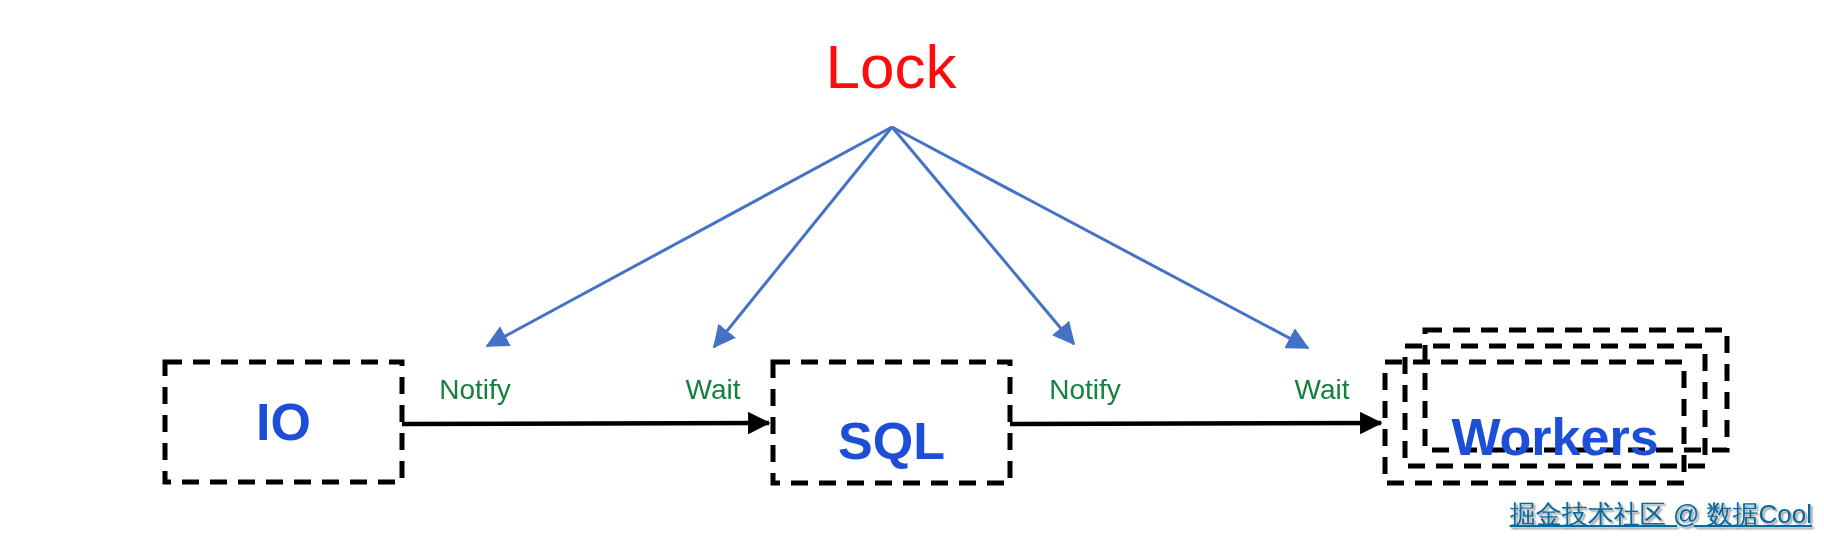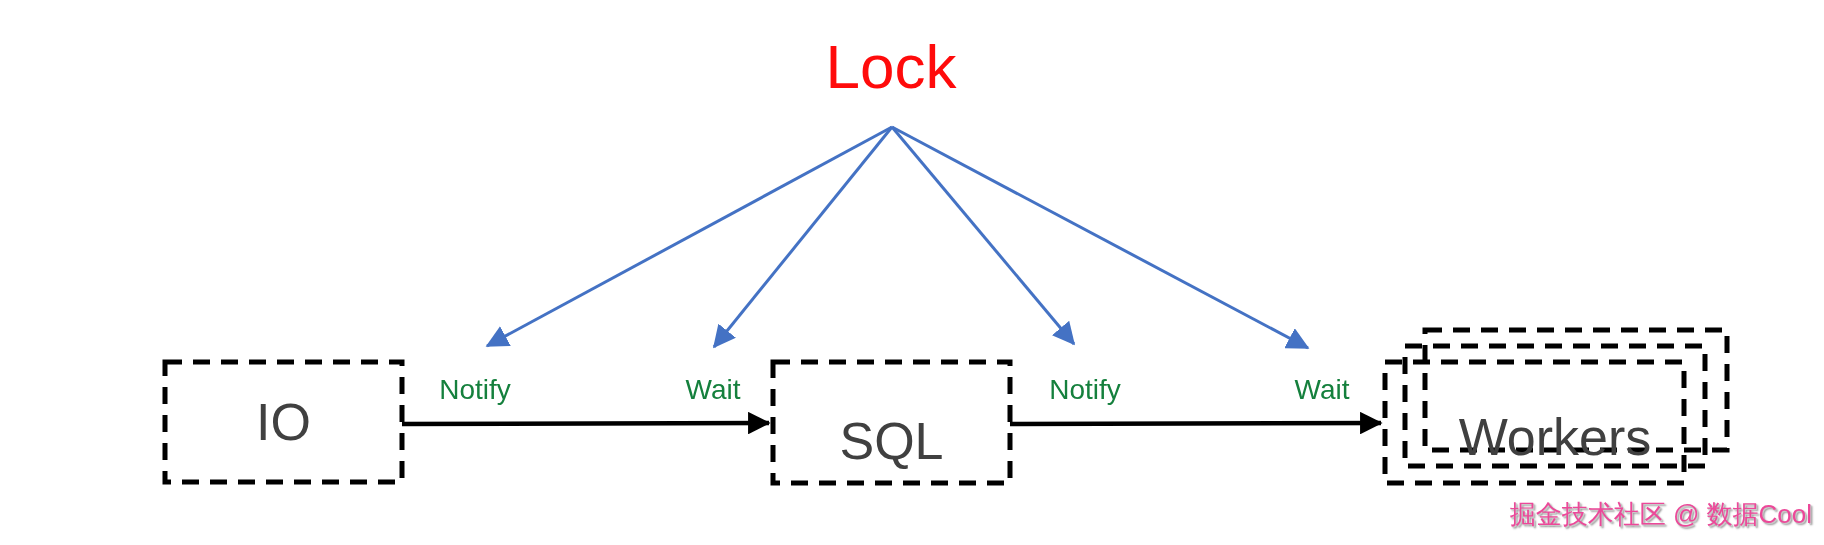--- a/index.html
+++ b/index.html
@@ -31,45 +31,47 @@
     line-height: 1;
     color: #ff0b0b;
     white-space: nowrap;
   }
   .node-label {
     position: absolute;
     display: flex;
     align-items: center;
     justify-content: center;
     font-size: 52px;
-    color: #404040;
+    color: #1d4ed8;
     white-space: nowrap;
+    font-weight: bold;
   }
   .node-label.io      { left: 165px;  top: 362px; width: 237px; height: 120px; }
   .node-label.sql     { left: 773px;  top: 380px; width: 237px; height: 121px; }
   .node-label.workers { left: 1405px; top: 376px; width: 300px; height: 121px; }
   .edge-label {
     position: absolute;
     transform: translate(-50%, -50%);
     font-size: 28px;
     color: #15803d;
     white-space: nowrap;
   }
   .edge-label.notify-1 { left: 475px;  top: 390px; }
   .edge-label.wait-1   { left: 713px;  top: 390px; }
   .edge-label.notify-2 { left: 1085px; top: 390px; }
   .edge-label.wait-2   { left: 1322px; top: 390px; }
   .watermark {
     position: absolute;
     right: 12px;
     bottom: 13px;
     font-size: 26px;
-    color: #ec4899;
+    color: #0369a1;
     text-shadow: 1px 1px 0 #c9c9c9, 2px 2px 2px #8f8f8f;
     white-space: nowrap;
+    text-decoration: underline;
   }
 </style>
 </head>
 <body>
 
 <div class="stage">
 
   <svg class="layer" viewBox="0 0 1824 545" xmlns="http://www.w3.org/2000/svg">
     <defs>
       <marker id="arrow-blue" viewBox="0 0 10 10" refX="9.3" refY="5" markerWidth="7.5" markerHeight="7.5" orient="auto-start-reverse">

